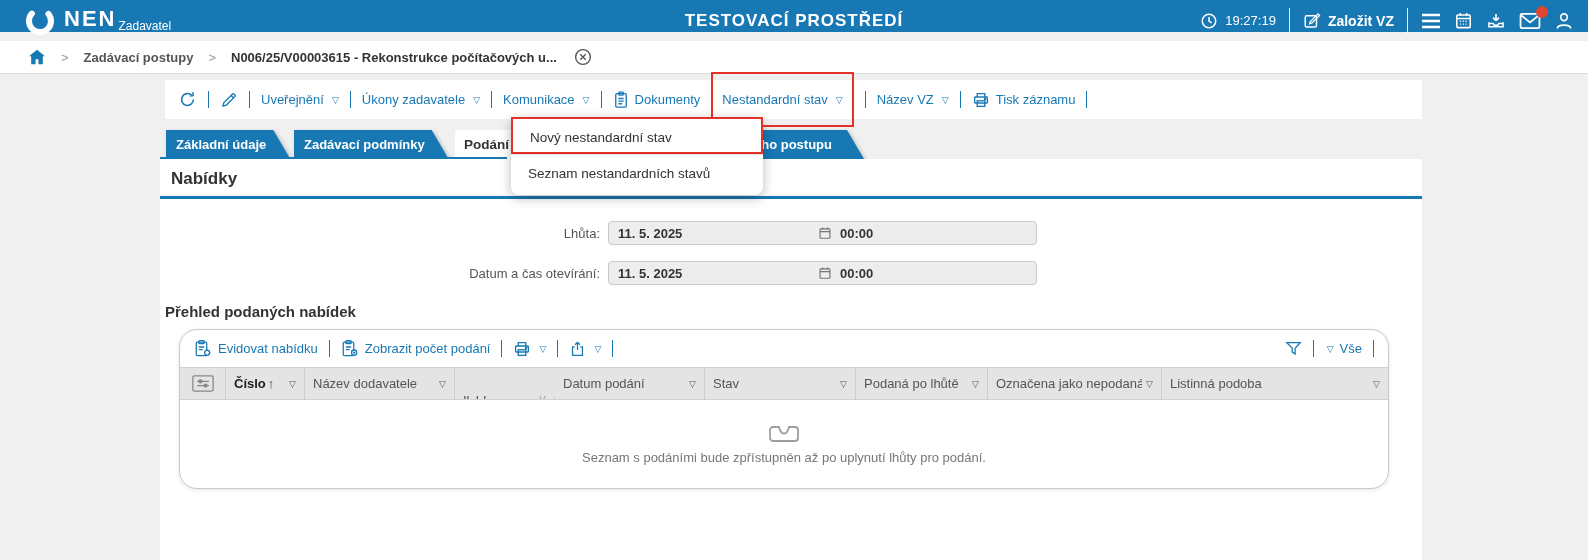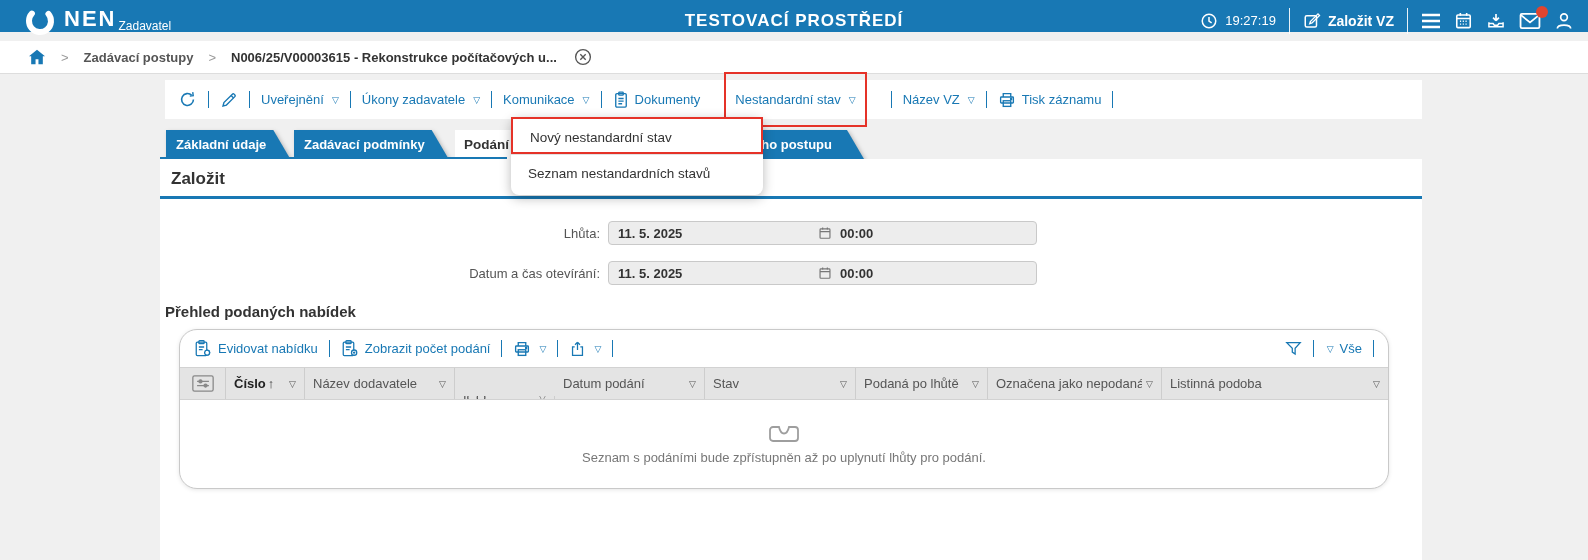--- a/index.html
+++ b/index.html
@@ -32,21 +32,21 @@
   .bc-section{font-weight:700;color:#555;cursor:pointer;}
   .bc-record{font-weight:700;color:#333;}
   .bc-close{margin-left:2px;cursor:pointer;}
   
   .toolbar{position:absolute;left:165px;top:80px;width:1257px;height:39px;background:#fff;
     display:flex;align-items:center;padding-left:13px;box-sizing:border-box;gap:11px;
     color:#1878b4;font-size:13px;}
   .tool-sep{width:1px;height:17px;background:#1878b4;}
   .tool-item{display:flex;align-items:center;gap:6px;cursor:pointer;white-space:nowrap;}
   .dd-glyph{font-size:9px;margin-left:2px;margin-top:1px;}
-  .annotated-tool{border:2px solid #e53228;padding:18px 9px;margin:-6px 13px;text-align:right;}
+  .annotated-tool{border:2px solid #e53228;padding:18px 9px;margin:-6px 0;text-align:right;}
   
   .tab-wrap{position:absolute;top:130px;height:29px;filter:drop-shadow(2px 2px 2px rgba(0,0,0,.25));}
   .tab{height:29px;background:#1878b4;color:#fff;font-weight:700;font-size:13px;line-height:29px;
     clip-path:polygon(0 0,calc(100% - 17px) 0,100% 100%,0 100%);box-sizing:border-box;
     text-align:center;padding:0 24px 0 10px;cursor:pointer;white-space:nowrap;}
   .tab-active{position:absolute;left:455px;top:130px;height:29px;width:130px;background:#fff;
     color:#333;font-weight:700;font-size:13.5px;line-height:29px;padding-left:9px;box-sizing:border-box;cursor:pointer;}
   .tab4 .tab{text-align:right;padding-right:32px;}
   .tabstrip-line{position:absolute;left:160px;top:157px;width:347px;height:3px;background:#1878b4;}
   
@@ -249,21 +249,21 @@
 <div class="tab-wrap" style="left:294px;">
   <div class="tab">Zadávací podmínky</div>
 </div>
 <div class="tab-active">Podání</div>
 <div class="tab-wrap tab4" style="left:640px;width:224px;">
   <div class="tab" style="width:224px;">ho postupu</div>
 </div>
 <div class="tabstrip-line"></div>
 
 <div class="content"></div>
-<div class="section-title">Založit</div>
+<div class="section-title">Nabídky</div>
 <div class="section-underline"></div>
 
 <div class="form-label" style="left:310px;top:226px;">Lhůta:</div>
 <div class="form-field" style="top:221px;">
   <span class="ff-date">11. 5. 2025</span>
   <span>
     <svg width="14" height="14" viewBox="0 0 24 24" fill="none" stroke="#777" stroke-width="2">
       <rect x="3.5" y="5" width="17" height="16" rx="1.5"></rect>
         <path d="M3.5 9.5h17M8 2.5V6M16 2.5V6"></path>
     </svg>

